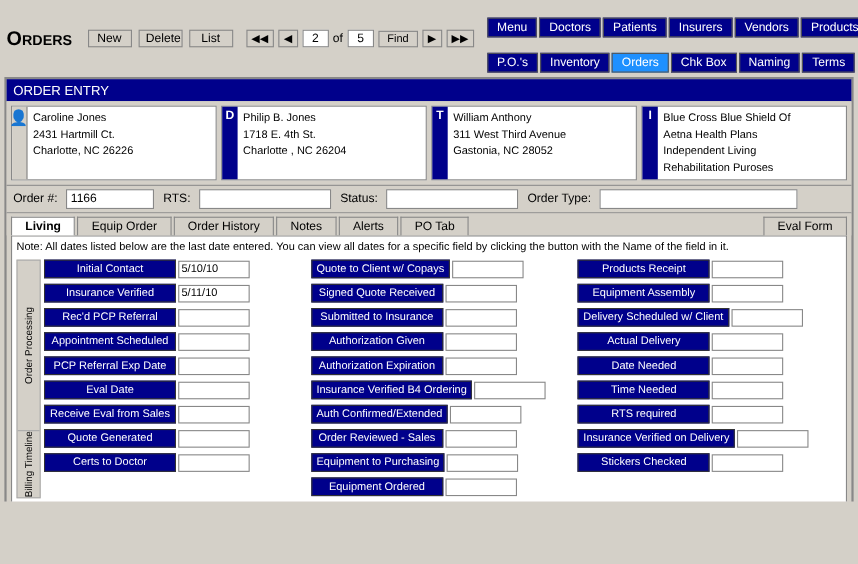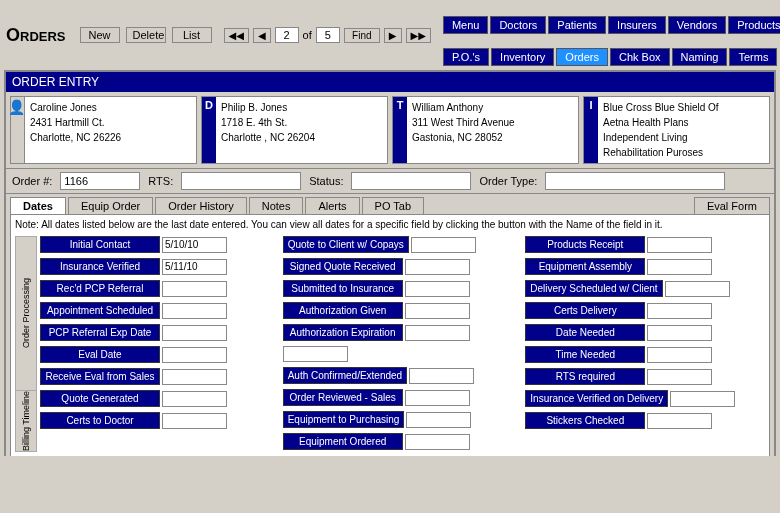--- a/index.html
+++ b/index.html
@@ -153,21 +153,21 @@
       <input type="text" class="field-input field-input-sm" value="1166" style="">
       <label class="field-label">RTS:</label>
       <input type="text" class="field-input field-input-md" value="" style="">
       <label class="field-label">Status:</label>
       <input type="text" class="field-input field-input-md" value="" style="">
       <label class="field-label">Order Type:</label>
       <input type="text" class="field-input field-input-lg" value="" style="">
     </div>
 
     <div class="tabs-row">
-      <div class="tab active">Dates</div>
+      <div class="tab active">Living</div>
       <div class="tab">Equip Order</div>
       <div class="tab">Order History</div>
       <div class="tab">Notes</div>
       <div class="tab">Alerts</div>
       <div class="tab">PO Tab</div>
       <div class="tab tab-right" style="margin-left:auto;">Eval Form</div>
     </div>
 
     <div class="tab-content">
       <div class="note-text">Note:  All dates listed below are the last date entered.  You can view all dates for a specific field by clicking the button with the Name of the field in it.</div>
@@ -239,20 +239,21 @@
               </div>
               <div class="date-row">
                 <button class="date-btn">Authorization Given</button>
                 <input type="text" class="date-field" style="">
               </div>
               <div class="date-row">
                 <button class="date-btn">Authorization Expiration</button>
                 <input type="text" class="date-field" style="">
               </div>
               <div class="date-row">
+                <button class="date-btn">Insurance Verified B4 Ordering</button>
                 <input type="text" class="date-field" style="">
               </div>
               <div class="date-row">
                 <button class="date-btn">Auth Confirmed/Extended</button>
                 <input type="text" class="date-field" style="">
               </div>
               <div class="date-row">
                 <button class="date-btn">Order Reviewed - Sales</button>
                 <input type="text" class="date-field" style="">
               </div>
@@ -273,21 +274,21 @@
               </div>
               <div class="date-row">
                 <button class="date-btn">Equipment Assembly</button>
                 <input type="text" class="date-field" style="">
               </div>
               <div class="date-row">
                 <button class="date-btn">Delivery Scheduled w/ Client</button>
                 <input type="text" class="date-field" style="">
               </div>
               <div class="date-row">
-                <button class="date-btn">Certs Delivery</button>
+                <button class="date-btn">Actual Delivery</button>
                 <input type="text" class="date-field" style="">
               </div>
               <div class="date-row">
                 <button class="date-btn">Date Needed</button>
                 <input type="text" class="date-field" style="">
               </div>
               <div class="date-row">
                 <button class="date-btn">Time Needed</button>
                 <input type="text" class="date-field" style="">
               </div>

